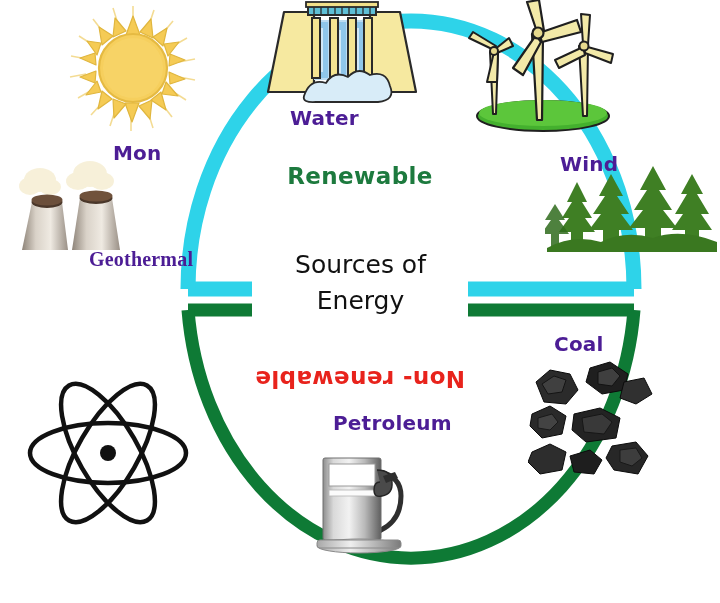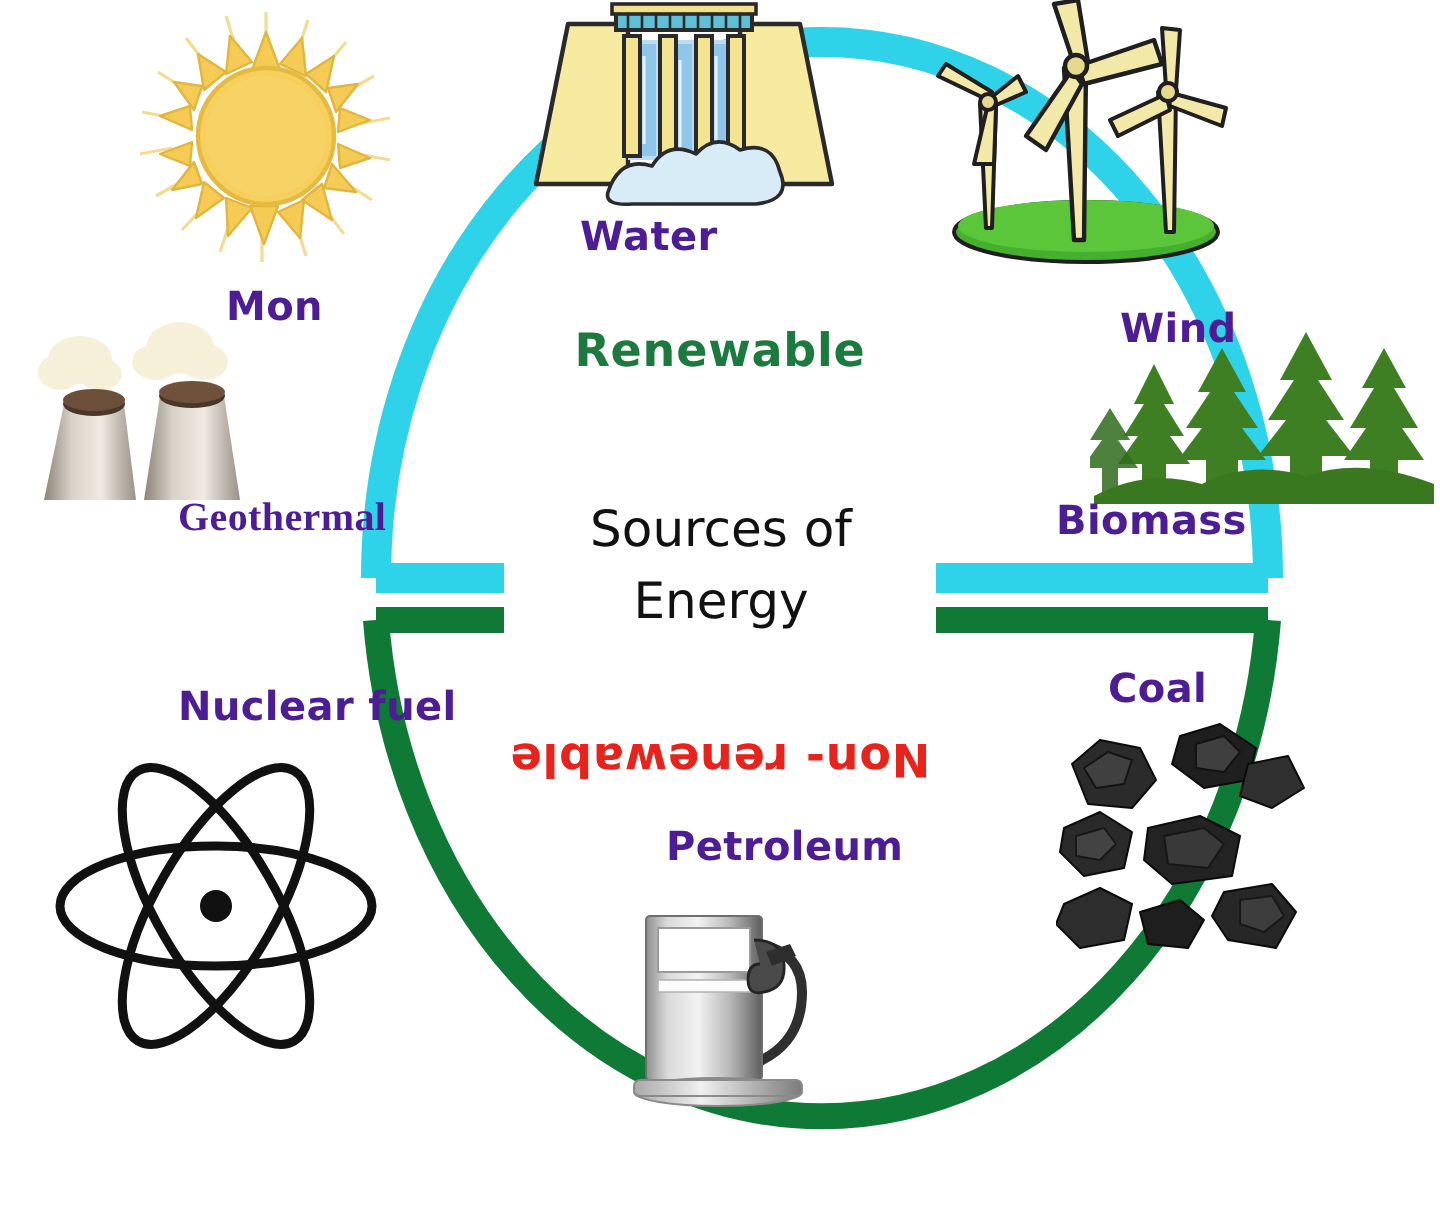--- a/index.html
+++ b/index.html
@@ -126,24 +126,22 @@
   <div id="title-main">
     <span>Sources of</span><br>
     <span>Energy</span>
   </div>
 
   <div id="label-nonrenewable">Non- renewable</div>
 
   <div class="lbl lbl-sun">Mon</div>
   <div class="lbl lbl-water">Water</div>
   <div class="lbl lbl-wind">Wind</div>
-  <div class="lbl lbl-biomass">Biomass</div>
   <div class="lbl lbl-coal">Coal</div>
   <div class="lbl lbl-petroleum">Petroleum</div>
-  <div class="lbl lbl-nuclear">Nuclear fuel</div>
   <div class="lbl lbl-geothermal">Geothermal</div>
 
   <div class="art" id="art-sun">
     <svg viewBox="0 0 150 140">
       <g transform="translate(75,66)">
         <g stroke="#f0d070" stroke-width="1.6" opacity=".75">
           <line x1="0" y1="-62" x2="0" y2="-46"></line>
             <line x1="21" y1="-58" x2="16" y2="-43"></line>
           <line x1="40" y1="-47" x2="30" y2="-35"></line>
             <line x1="54" y1="-30" x2="40" y2="-22"></line>

